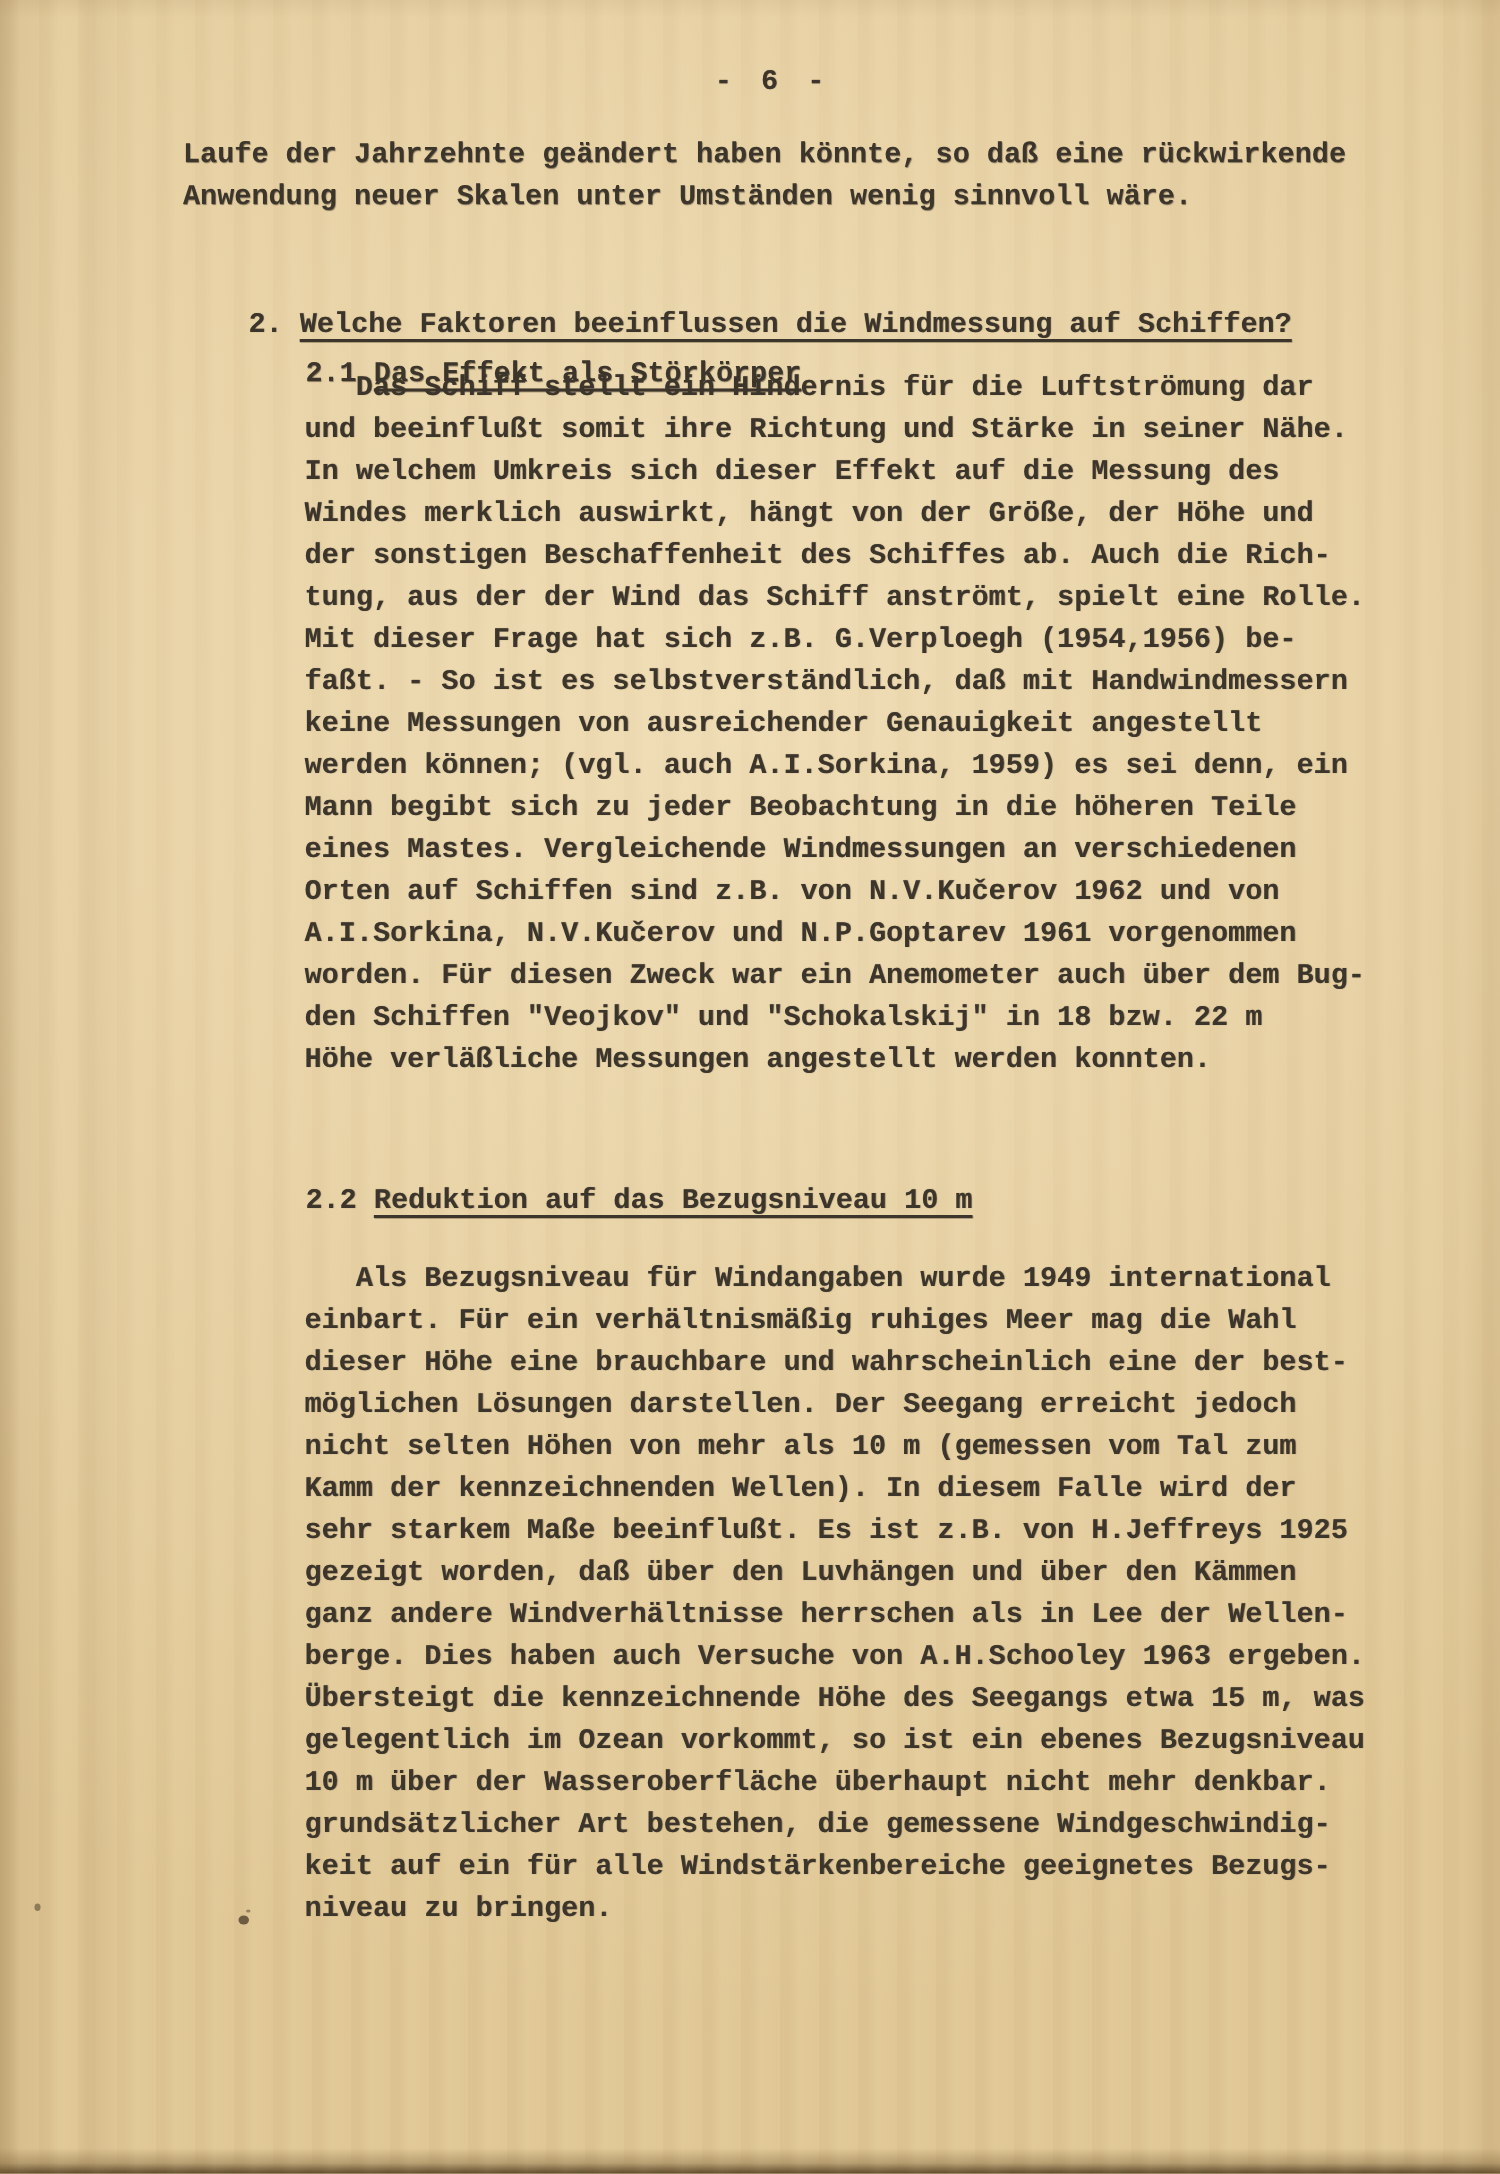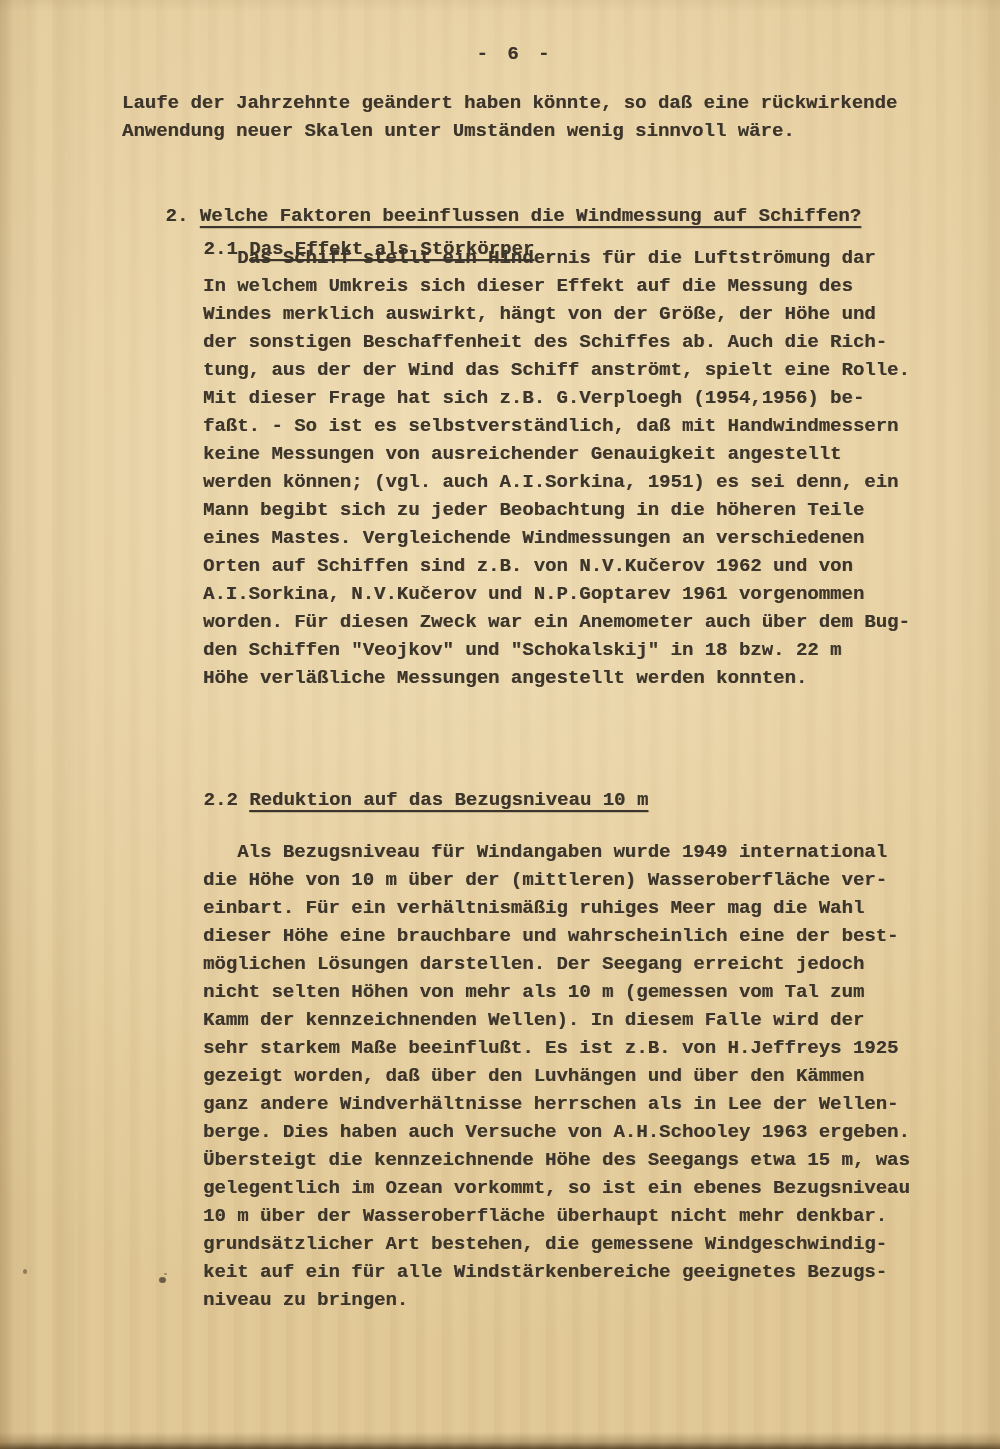--- a/index.html
+++ b/index.html
@@ -71,44 +71,44 @@
   <div class="txt heading" style="left:120px; top:174px;text-align:center;">
     <span class="hnum">2.</span><span class="htitle">Welche Faktoren beeinflussen die Windmessung auf Schiffen?</span>
   </div>
 
   <div class="txt heading" style="left:158px; top:207px;">
     <span class="hnum">2.1</span><span class="htitle">Das Effekt als Störkörper</span>
   </div>
 
   <div class="txt" style="left:203px; top:244px;">
       <div class="tline">   Das Schiff stellt ein Hindernis für die Luftströmung dar</div>
+      <div class="tline">und beeinflußt somit ihre Richtung und Stärke in seiner Nähe.</div>
       <div class="tline">In welchem Umkreis sich dieser Effekt auf die Messung des</div>
       <div class="tline">Windes merklich auswirkt, hängt von der Größe, der Höhe und</div>
       <div class="tline">der sonstigen Beschaffenheit des Schiffes ab. Auch die Rich-</div>
       <div class="tline">tung, aus der der Wind das Schiff anströmt, spielt eine Rolle.</div>
       <div class="tline">Mit dieser Frage hat sich z.B. G.Verploegh (1954,1956) be-</div>
       <div class="tline">faßt. - So ist es selbstverständlich, daß mit Handwindmessern</div>
       <div class="tline">keine Messungen von ausreichender Genauigkeit angestellt</div>
-      <div class="tline">werden können; (vgl. auch A.I.Sorkina, 1951) es sei denn, ein</div>
+      <div class="tline">werden können; (vgl. auch A.I.Sorkina, 1959) es sei denn, ein</div>
       <div class="tline">Mann begibt sich zu jeder Beobachtung in die höheren Teile</div>
       <div class="tline">eines Mastes. Vergleichende Windmessungen an verschiedenen</div>
       <div class="tline">Orten auf Schiffen sind z.B. von N.V.Kučerov 1962 und von</div>
       <div class="tline">A.I.Sorkina, N.V.Kučerov und N.P.Goptarev 1961 vorgenommen</div>
       <div class="tline">worden. Für diesen Zweck war ein Anemometer auch über dem Bug-</div>
       <div class="tline">den Schiffen "Veojkov" und "Schokalskij" in 18 bzw. 22 m</div>
       <div class="tline">Höhe verläßliche Messungen angestellt werden konnten.</div>
     </div>
 
   <div class="txt heading" style="left:158px; top:758px;">
     <span class="hnum">2.2</span><span class="htitle">Reduktion auf das Bezugsniveau 10 m</span>
   </div>
 
   <div class="txt" style="left:203px; top:812px;margin-top:26px;">
       <div class="tline">   Als Bezugsniveau für Windangaben wurde 1949 international</div>
-      <div class="tline">die Höhe von 10 m über der (mittleren) Wasseroberfläche ver-</div>
       <div class="tline">einbart. Für ein verhältnismäßig ruhiges Meer mag die Wahl</div>
       <div class="tline">dieser Höhe eine brauchbare und wahrscheinlich eine der best-</div>
       <div class="tline">möglichen Lösungen darstellen. Der Seegang erreicht jedoch</div>
       <div class="tline">nicht selten Höhen von mehr als 10 m (gemessen vom Tal zum</div>
       <div class="tline">Kamm der kennzeichnenden Wellen). In diesem Falle wird der</div>
       <div class="tline">sehr starkem Maße beeinflußt. Es ist z.B. von H.Jeffreys 1925</div>
       <div class="tline">gezeigt worden, daß über den Luvhängen und über den Kämmen</div>
       <div class="tline">ganz andere Windverhältnisse herrschen als in Lee der Wellen-</div>
       <div class="tline">berge. Dies haben auch Versuche von A.H.Schooley 1963 ergeben.</div>
       <div class="tline">Übersteigt die kennzeichnende Höhe des Seegangs etwa 15 m, was</div>

